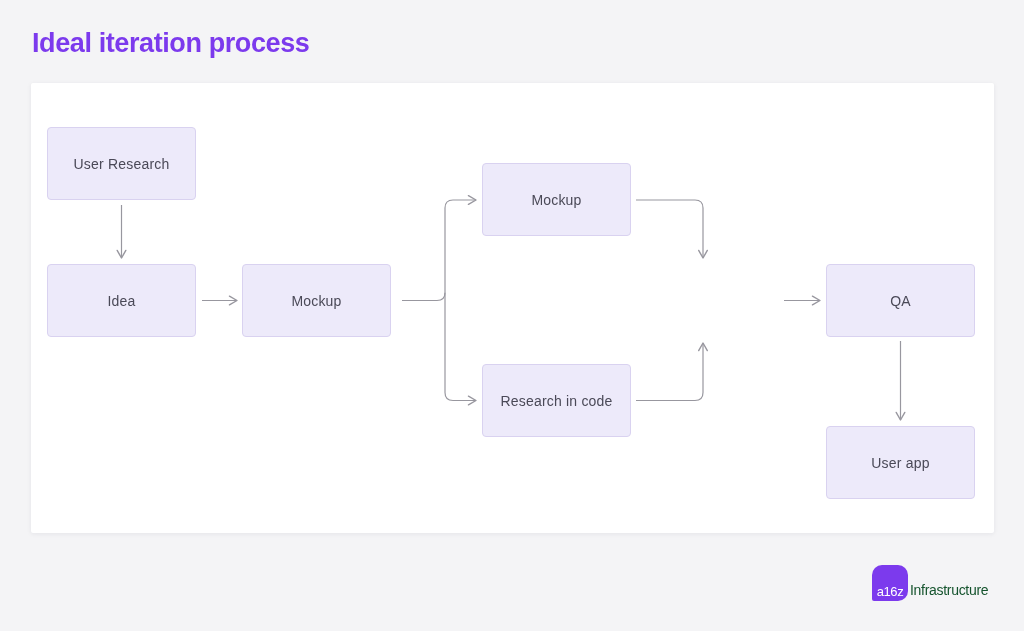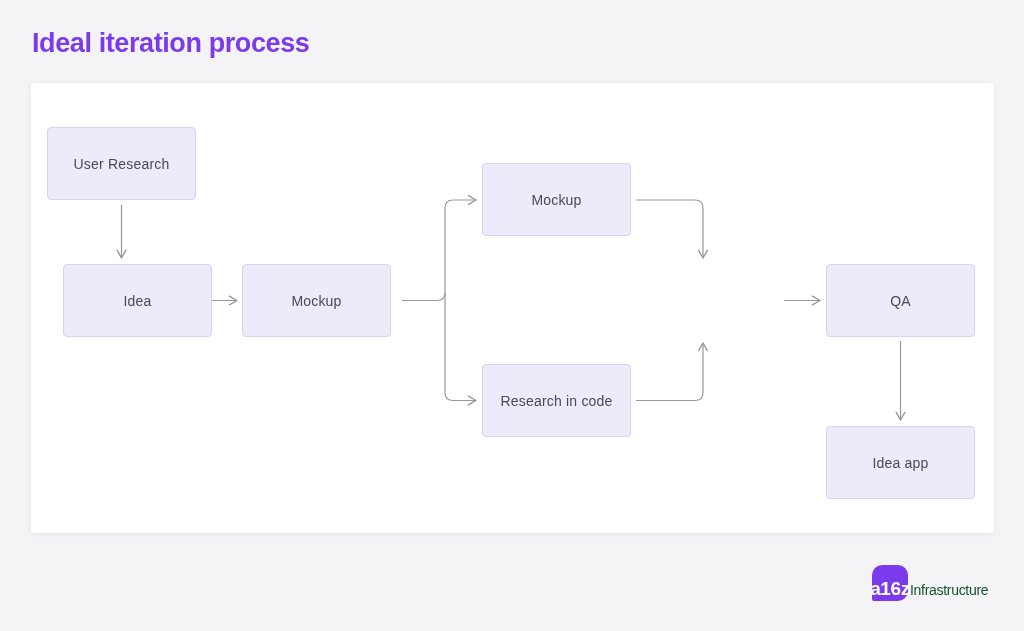--- a/index.html
+++ b/index.html
@@ -49,21 +49,21 @@
     border: 1px solid #d9d2f0;
     border-radius: 4px;
     display: flex;
     align-items: center;
     justify-content: center;
     font-size: 14px;
     letter-spacing: 0.2px;
     color: #4a4957;
   }
   .node-user-research  { left: 16px;  top: 44px;  }
-  .node-idea           { left: 16px;  top: 181px; margin-left: 16px; }
+  .node-idea           { left: 16px;  top: 181px; }
   .node-mockup         { left: 211px; top: 181px; }
   .node-mockup-2       { left: 451px; top: 80px;  }
   .node-prototype      { left: 451px; top: 281px; }
   .node-implementation { left: 599px; top: 181px; width: 150px; }
   .node-qa             { left: 795px; top: 181px; }
   .node-live-app       { left: 795px; top: 343px; }
 
   .footer-logo {
     position: absolute;
     left: 872px; top: 565px;
@@ -73,22 +73,22 @@
   .logo-mark {
     width: 36px; height: 36px;
     background: #7c3aed;
     border-radius: 10px 10px 10px 2px;
     display: flex;
     align-items: flex-end;
     justify-content: center;
   }
   .logo-mark span {
     color: #ffffff;
-    font-size: 19px;
-    font-weight: 700;
+    font-size: 13px;
+    font-weight: 400;
     letter-spacing: -0.4px;
     line-height: 1;
     padding-bottom: 3px;
   }
   .logo-text {
     font-size: 14px;
     letter-spacing: -0.3px;
     color: #14532d;
     margin-left: 2px;
     padding-bottom: 4px;
@@ -120,21 +120,21 @@
       <path class="edge" d="M 753 217.5 H 789" marker-end="url(#arrow)"></path>
       <path class="edge" d="M 869.5 258 V 337" marker-end="url(#arrow)"></path>
     </svg>
 
     <div class="node node-user-research">User Research</div>
     <div class="node node-idea">Idea</div>
     <div class="node node-mockup">Mockup</div>
     <div class="node node-mockup-2">Mockup</div>
     <div class="node node-prototype">Research in code</div>
     <div class="node node-qa">QA</div>
-    <div class="node node-live-app">Idea app</div>
+    <div class="node node-live-app">User app</div>
 
   </div>
 
   <div class="footer-logo">
     <div class="logo-mark">
       <span>a16z</span>
     </div>
     <span class="logo-text">Infrastructure</span>
   </div>
 

